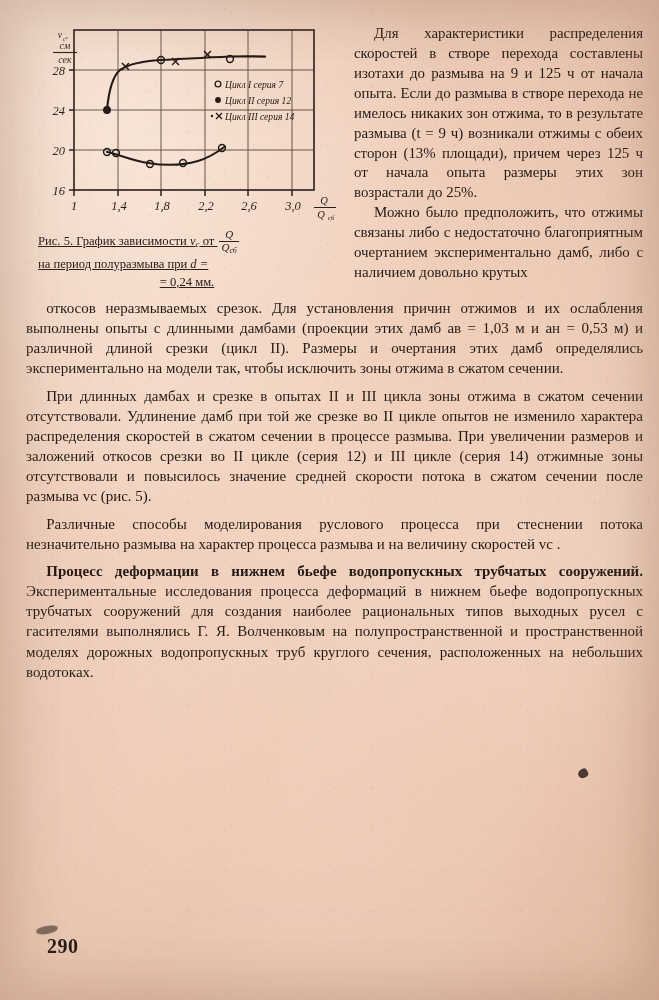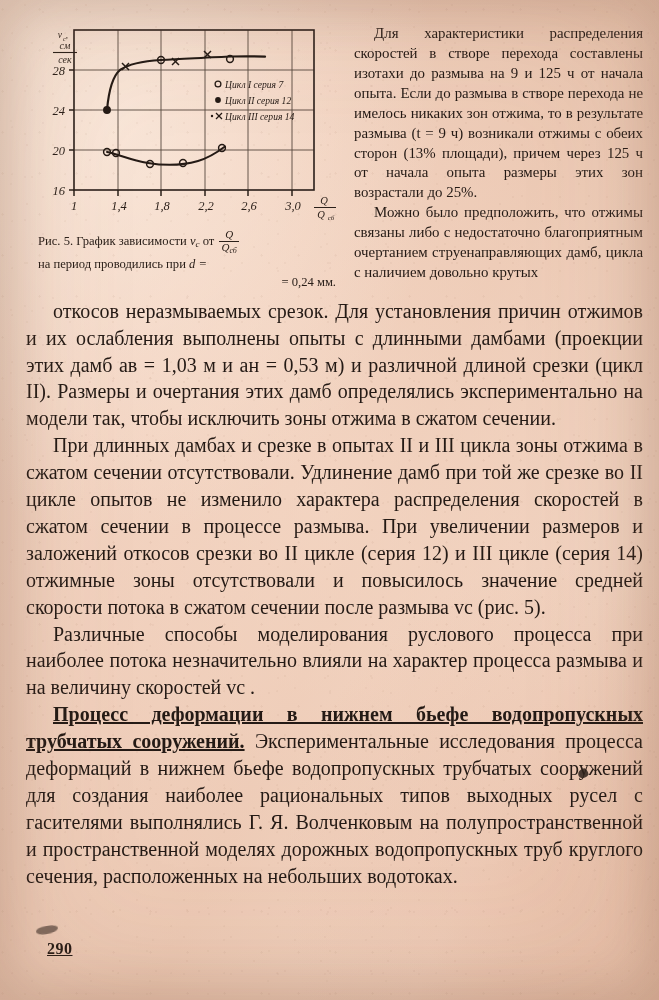--- a/index.html
+++ b/index.html
@@ -67,68 +67,68 @@
     height: 205px;
   }
   .chart-wrap svg { display: block; }
 
   .fig-caption {
     font-size: 12.6px;
     line-height: 1.42;
     text-align: justify;
     margin: 6px 6px 0 12px;
     color: #2b201a;
+    text-decoration: underline;
   }
   .fig-caption .frac {
     display: inline-block;
     vertical-align: middle;
     text-align: center;
     font-size: 11px;
     line-height: 1.05;
     margin: 0 2px;
   }
   .fig-caption .frac .num { display:block; border-bottom: 1px solid #2b201a; padding: 0 2px;}
   .fig-caption .frac .den { display:block; padding: 0 2px;}
   .cap-line2 { display:block; margin-top: 1px; }
-  .cap-line3 { display:block; text-align:right; }
+  .cap-line3 { display:block; text-align:center; }
 
   
   .col-right {
     margin-left: 352px;
     margin-right: 16px;
     padding-top: 24px;
   }
   p.body {
     margin: 0;
-    font-size: 20px;
+    font-size: 15px;
     line-height: 1.345;
     text-align: justify;
     text-justify: inter-word;
     text-indent: 1.35em;
     color: #241a15;
   }
   .col-right p.body { font-size: 14.9px; line-height: 1.337; }
   .flow {
     clear: both;
     margin: 0 16px 0 26px;
   }
-  .flow p.body + p.body { margin-top: 0; }
-  .bold { font-weight: bold; text-decoration: underline; }
+  .flow p.body + p.body { margin-top: 7px; }
+  .bold { font-weight: bold; }
   .sub { font-size: .72em; vertical-align: -0.28em; }
   .mathvar { font-style: italic; font-family: "Liberation Serif", serif; }
 
   .pagenum {
     position: absolute;
     left: 47px;
     bottom: 42px;
-    font-size: 16px;
+    font-size: 20px;
     font-weight: bold;
     letter-spacing: .5px;
     color: #241a15;
-    text-decoration: underline;
   }
   .ink-blob {
     position: absolute;
     left: 578px;
     top: 769px;
     width: 10px;
     height: 9px;
     border-radius: 60% 40% 45% 55%;
     background: #2a201a;
     transform: rotate(-28deg);
@@ -274,34 +274,34 @@
                   <line x1="196" y1="95" x2="190" y2="101"></line>
               </g>
               <text x="199" y="101.5">Цикл III серия 14</text>
             </g>
           </g>
         </svg>
       </div>
 
       <div class="fig-caption">
         <span>Рис. 5. График зависимости </span><em class="mathvar">v</em><span class="sub mathvar">c</span><span> от </span><span class="frac"><span class="num mathvar">Q</span><span class="den mathvar"><span>Q</span><span class="sub">сб</span></span></span>
-        <span class="cap-line2"><span>на период проводились при</span> <em class="mathvar">d =</em></span>
+        <span class="cap-line2"><span>на период полуразмыва при</span> <em class="mathvar">d =</em></span>
         <span class="cap-line3">= 0,24 мм.</span>
       </div>
     </div>
 
     <div class="col-right">
       <p class="body">Для характеристики распределения скоростей в створе перехода составлены изотахи до размыва на 9 и 125 ч от начала опыта. Если до размыва в створе перехода не имелось никаких зон отжима, то в результате размыва (t = 9 ч) возникали отжимы с обеих сторон (13% площади), причем через 125 ч от начала опыта размеры этих зон возрастали до 25%.</p>
-      <p class="body">Можно было предположить, что отжимы связаны либо с недостаточно благоприятным очертанием струенаправляющих дамб, цикла с наличием довольно крутых</p>
+      <p class="body">Можно было предположить, что отжимы связаны либо с недостаточно благоприятным очертанием экспериментально дамб, либо с наличием довольно крутых</p>
     </div>
 
     <div class="flow">
       <p class="body">откосов неразмываемых срезок. Для установления причин отжимов и их ослабления выполнены опыты с длинными дамбами (проекции этих дамб aв = 1,03 м и aн = 0,53 м) и различной длиной срезки (цикл II). Размеры и очертания этих дамб определялись экспериментально на модели так, чтобы исключить зоны отжима в сжатом сечении.</p>
       <p class="body">При длинных дамбах и срезке в опытах II и III цикла зоны отжима в сжатом сечении отсутствовали. Удлинение дамб при той же срезке во II цикле опытов не изменило характера распределения скоростей в сжатом сечении в процессе размыва. При увеличении размеров и заложений откосов срезки во II цикле (серия 12) и III цикле (серия 14) отжимные зоны отсутствовали и повысилось значение средней скорости потока в сжатом сечении после размыва vc (рис. 5).</p>
-      <p class="body">Различные способы моделирования руслового процесса при наиболее потока незначительно влияли на характер процесса размыва и на величину скоростей vc .</p>
+      <p class="body">Различные способы моделирования руслового процесса при стеснении потока незначительно размыва на характер процесса размыва и на величину скоростей vc .</p>
       <p class="body"><span class="bold">Процесс деформации в нижнем бьефе водопропускных трубчатых сооружений.</span> <span>Экспериментальные исследования процесса деформаций в нижнем бьефе водопропускных трубчатых сооружений для создания наиболее рациональных типов выходных русел с гасителями выполнялись Г. Я. Волченковым на полупространственной и пространственной моделях дорожных водопропускных труб круглого сечения, расположенных на небольших водотоках.</span></p>
     </div>
 
     <div class="ink-blob"></div>
     <div class="smudge"></div>
     <div class="pagenum">290</div>
   </div>
 
   <div id="grain"></div>
   <div id="vignette"></div>

